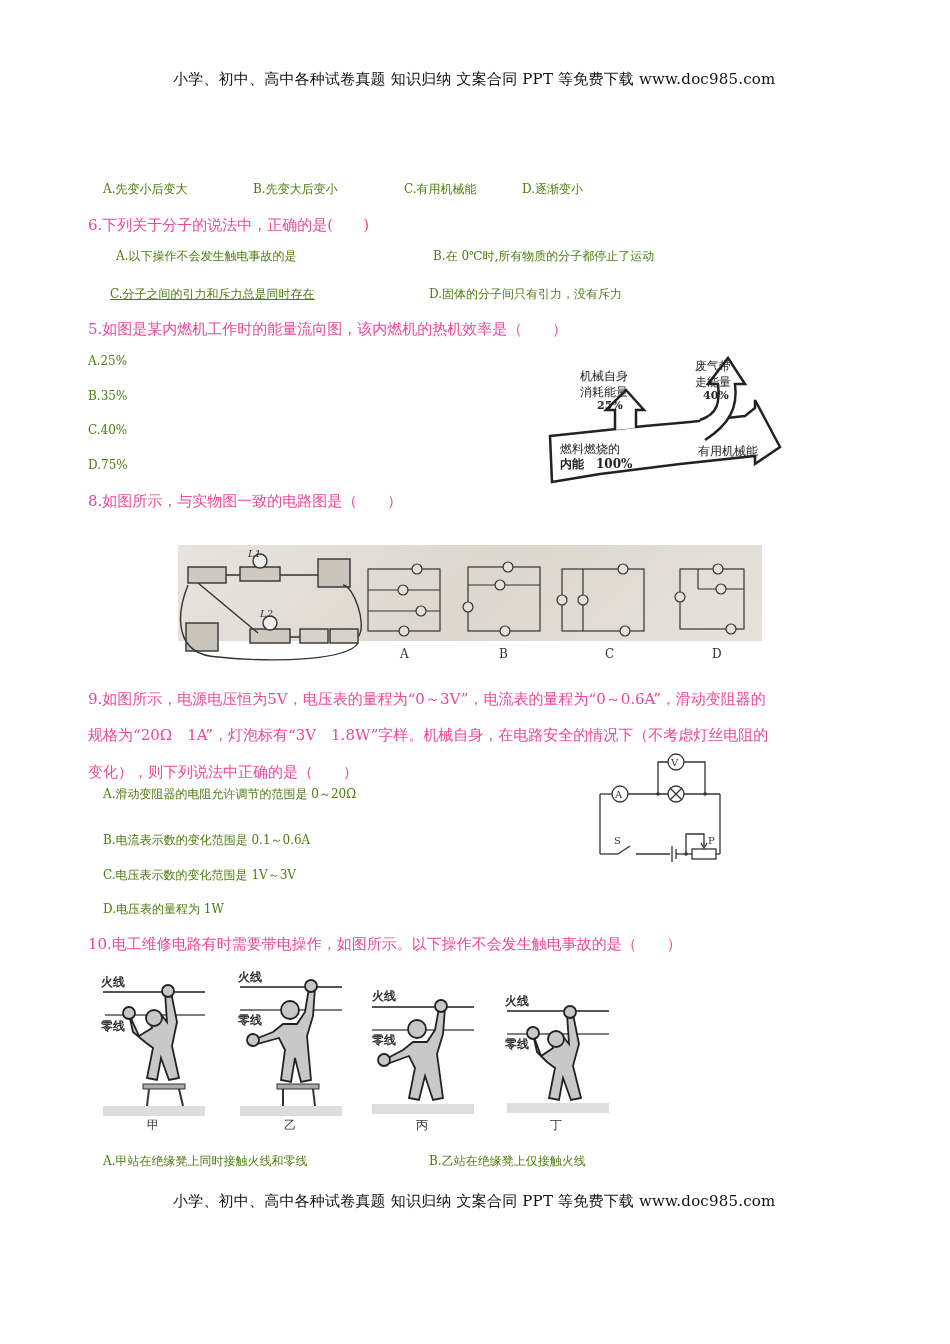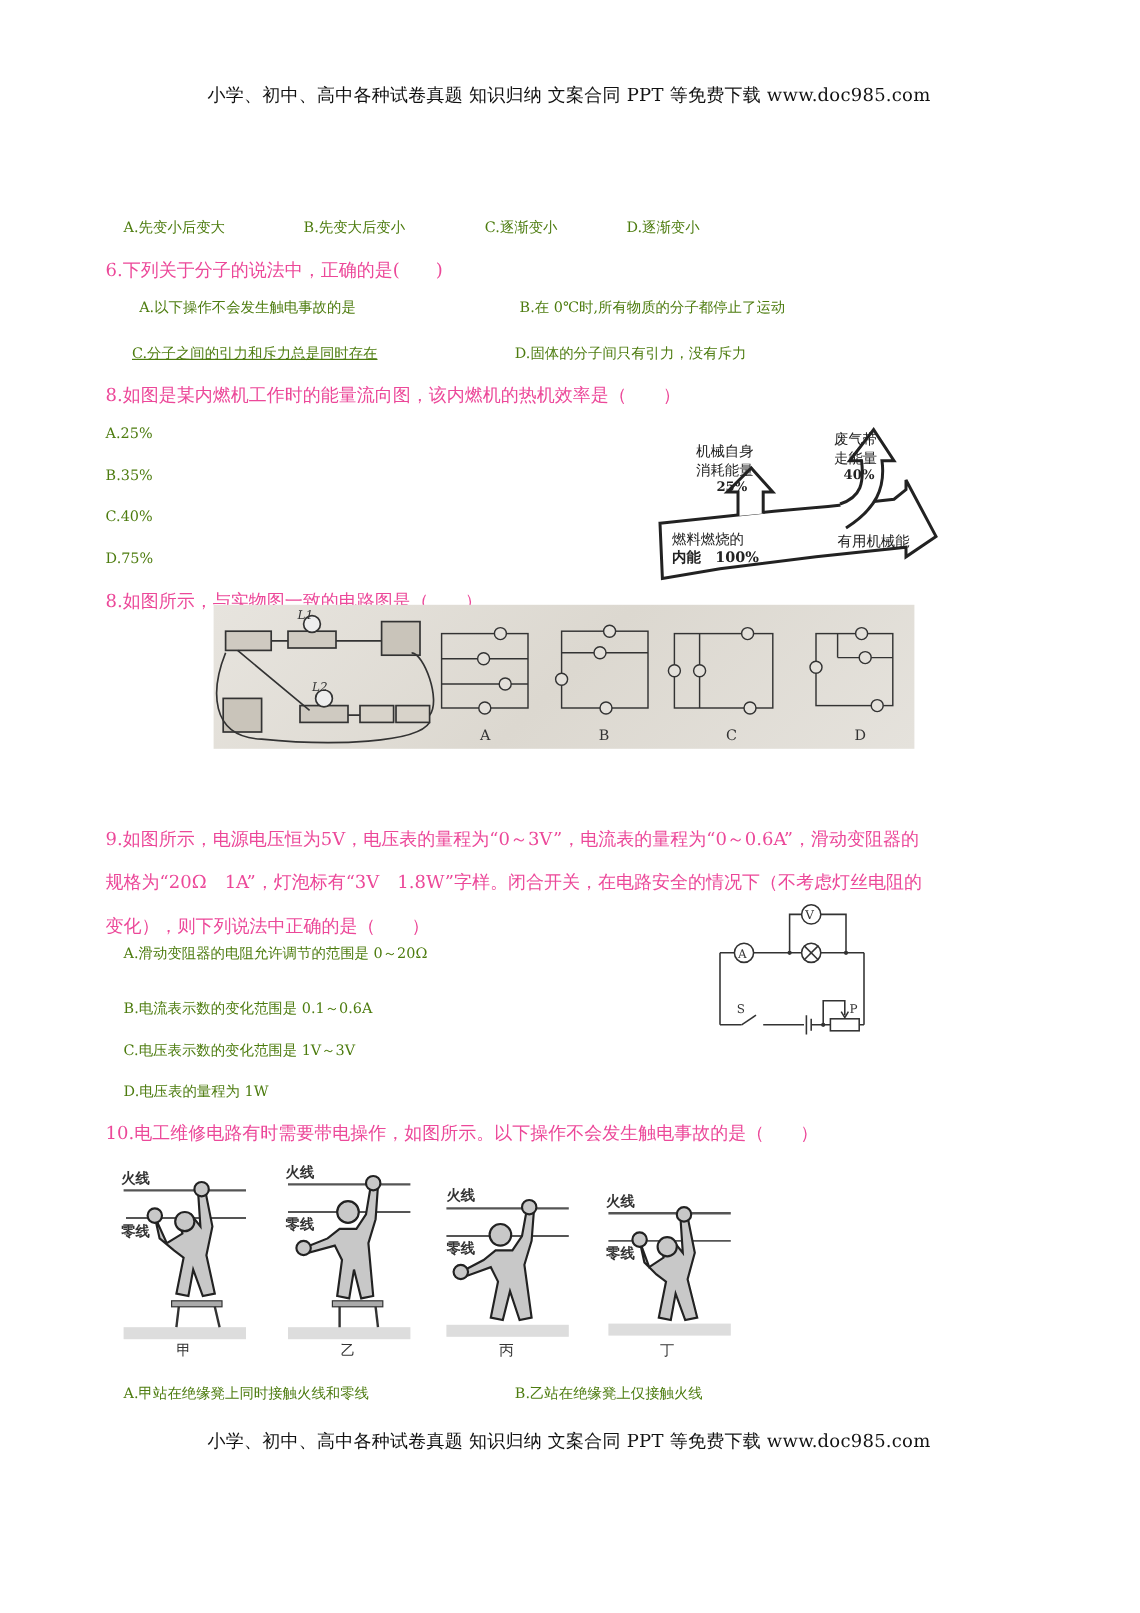--- a/index.html
+++ b/index.html
@@ -15,30 +15,30 @@
   .svgtxt { font-family: "DejaVu Serif", serif; }
   .cap { font-family: "DejaVu Serif", serif; font-size: 12px; fill: #333; }
 </style>
 </head>
 <body>
 
 <div class="abs hdr" style="left:173px; top:70px;">小学、初中、高中各种试卷真题 知识归纳 文案合同 PPT 等免费下载   www.doc985.com</div>
 
 <div class="abs opt" style="left:103px; top:181px;">A.先变小后变大</div>
 <div class="abs opt" style="left:253px; top:181px;">B.先变大后变小</div>
-<div class="abs opt" style="left:404px; top:181px;">C.逐渐变小</div>
+<div class="abs opt" style="left:404px; top:181px;">C.有用机械能</div>
 <div class="abs opt" style="left:522px; top:181px;text-align:center;">D.逐渐变小</div>
 
 <div class="abs q" style="left:88px; top:216px;">6.下列关于分子的说法中，正确的是(　　)</div>
 <div class="abs opt" style="left:116px; top:248px;">A.以下操作不会发生触电事故的是</div>
 <div class="abs opt" style="left:433px; top:248px;">B.在 0℃时,所有物质的分子都停止了运动</div>
 <div class="abs opt" style="left:110px; top:286px;text-decoration:underline;">C.分子之间的引力和斥力总是同时存在</div>
 <div class="abs opt" style="left:429px; top:286px;">D.固体的分子间只有引力，没有斥力</div>
 
-<div class="abs q" style="left:88px; top:320px;">8.如图是某内燃机工作时的能量流向图，该内燃机的热机效率是（　　）</div>
+<div class="abs q" style="left:88px; top:320px;">5.如图是某内燃机工作时的能量流向图，该内燃机的热机效率是（　　）</div>
 <div class="abs opt" style="left:88px; top:354px;">A.25%</div>
 <div class="abs opt" style="left:88px; top:389px;">B.35%</div>
 <div class="abs opt" style="left:88px; top:423px;text-align:center;">C.40%</div>
 <div class="abs opt" style="left:88px; top:458px;">D.75%</div>
 
 <div class="fig" style="left:540px; top:352px; width:250px; height:138px;">
   <svg width="250" height="138" viewBox="0 0 250 138">
 
     <path d="M10 84 L105 74 L150 70 L205 64 L215 56 L215 48 L240 95 L215 112 L215 104 L140 112 L60 122 L12 130 Z" fill="#fff" stroke="#222" stroke-width="2.5"></path>
 
@@ -52,21 +52,21 @@
     <text class="svgtxt" x="155" y="34" font-size="12" fill="#222">走能量</text>
     <text class="svgtxt" x="163" y="47" font-size="11" font-weight="bold" fill="#222">40%</text>
     <text class="svgtxt" x="20" y="101" font-size="12" fill="#222">燃料燃烧的</text>
     <text class="svgtxt" x="20" y="116" font-size="12" font-weight="bold" fill="#222">内能　100%</text>
     <text class="svgtxt" x="158" y="103" font-size="12" fill="#222">有用机械能</text>
   </svg>
 </div>
 
 <div class="abs q" style="left:88px; top:492px;">8.如图所示，与实物图一致的电路图是（　　）</div>
 
-<div class="fig photo" style="left:178px; top:504px; width:584px; height:120px;">
+<div class="fig photo" style="left:178px; top:545px; width:584px; height:96px;">
   <svg width="584" height="120" viewBox="0 0 584 120">
     <g stroke="#333" stroke-width="1.4" fill="none">
 
       <rect x="10" y="22" width="38" height="16" fill="#cfcac1"></rect>
       <rect x="62" y="22" width="40" height="14" fill="#cfcac1"></rect>
       <circle cx="82" cy="16" r="7" fill="#eee"></circle>
       <rect x="140" y="14" width="32" height="28" fill="#c9c4ba"></rect>
       <rect x="8" y="78" width="32" height="28" fill="#c9c4ba"></rect>
       <rect x="72" y="84" width="40" height="14" fill="#cfcac1"></rect>
       <circle cx="92" cy="78" r="7" fill="#eee"></circle>
@@ -115,21 +115,21 @@
       <circle cx="553" cy="84" r="5" fill="#e4e1db"></circle>
     </g>
     <text x="222" y="113" class="cap">A</text>
     <text x="321" y="113" class="cap">B</text>
     <text x="427" y="113" class="cap">C</text>
     <text x="534" y="113" class="cap">D</text>
   </svg>
 </div>
 
 <div class="abs q" style="left:88px; top:690px;">9.如图所示，电源电压恒为5V，电压表的量程为“0～3V”，电流表的量程为“0～0.6A”，滑动变阻器的</div>
-<div class="abs q" style="left:88px; top:726px;">规格为“20Ω　1A”，灯泡标有“3V　1.8W”字样。闭合开关，在电路安全的情况下（不考虑灯丝电阻的</div>
+<div class="abs q" style="left:88px; top:726px;">规格为“20Ω　1A”，灯泡标有“3V　1.8W”字样。机械自身，在电路安全的情况下（不考虑灯丝电阻的</div>
 <div class="abs q" style="left:88px; top:763px;">变化），则下列说法中正确的是（　　）</div>
 <div class="abs opt" style="left:103px; top:786px;">A.滑动变阻器的电阻允许调节的范围是 0～20Ω</div>
 <div class="abs opt" style="left:103px; top:832px;">B.电流表示数的变化范围是 0.1～0.6A</div>
 <div class="abs opt" style="left:103px; top:867px;">C.电压表示数的变化范围是 1V～3V</div>
 <div class="abs opt" style="left:103px; top:901px;">D.电压表的量程为 1W</div>
 
 <div class="fig" style="left:590px; top:748px; width:145px; height:115px;">
   <svg width="145" height="115" viewBox="0 0 145 115">
     <g stroke="#333" stroke-width="1.3" fill="none">
       <line x1="10" y1="46" x2="22" y2="46"></line>

